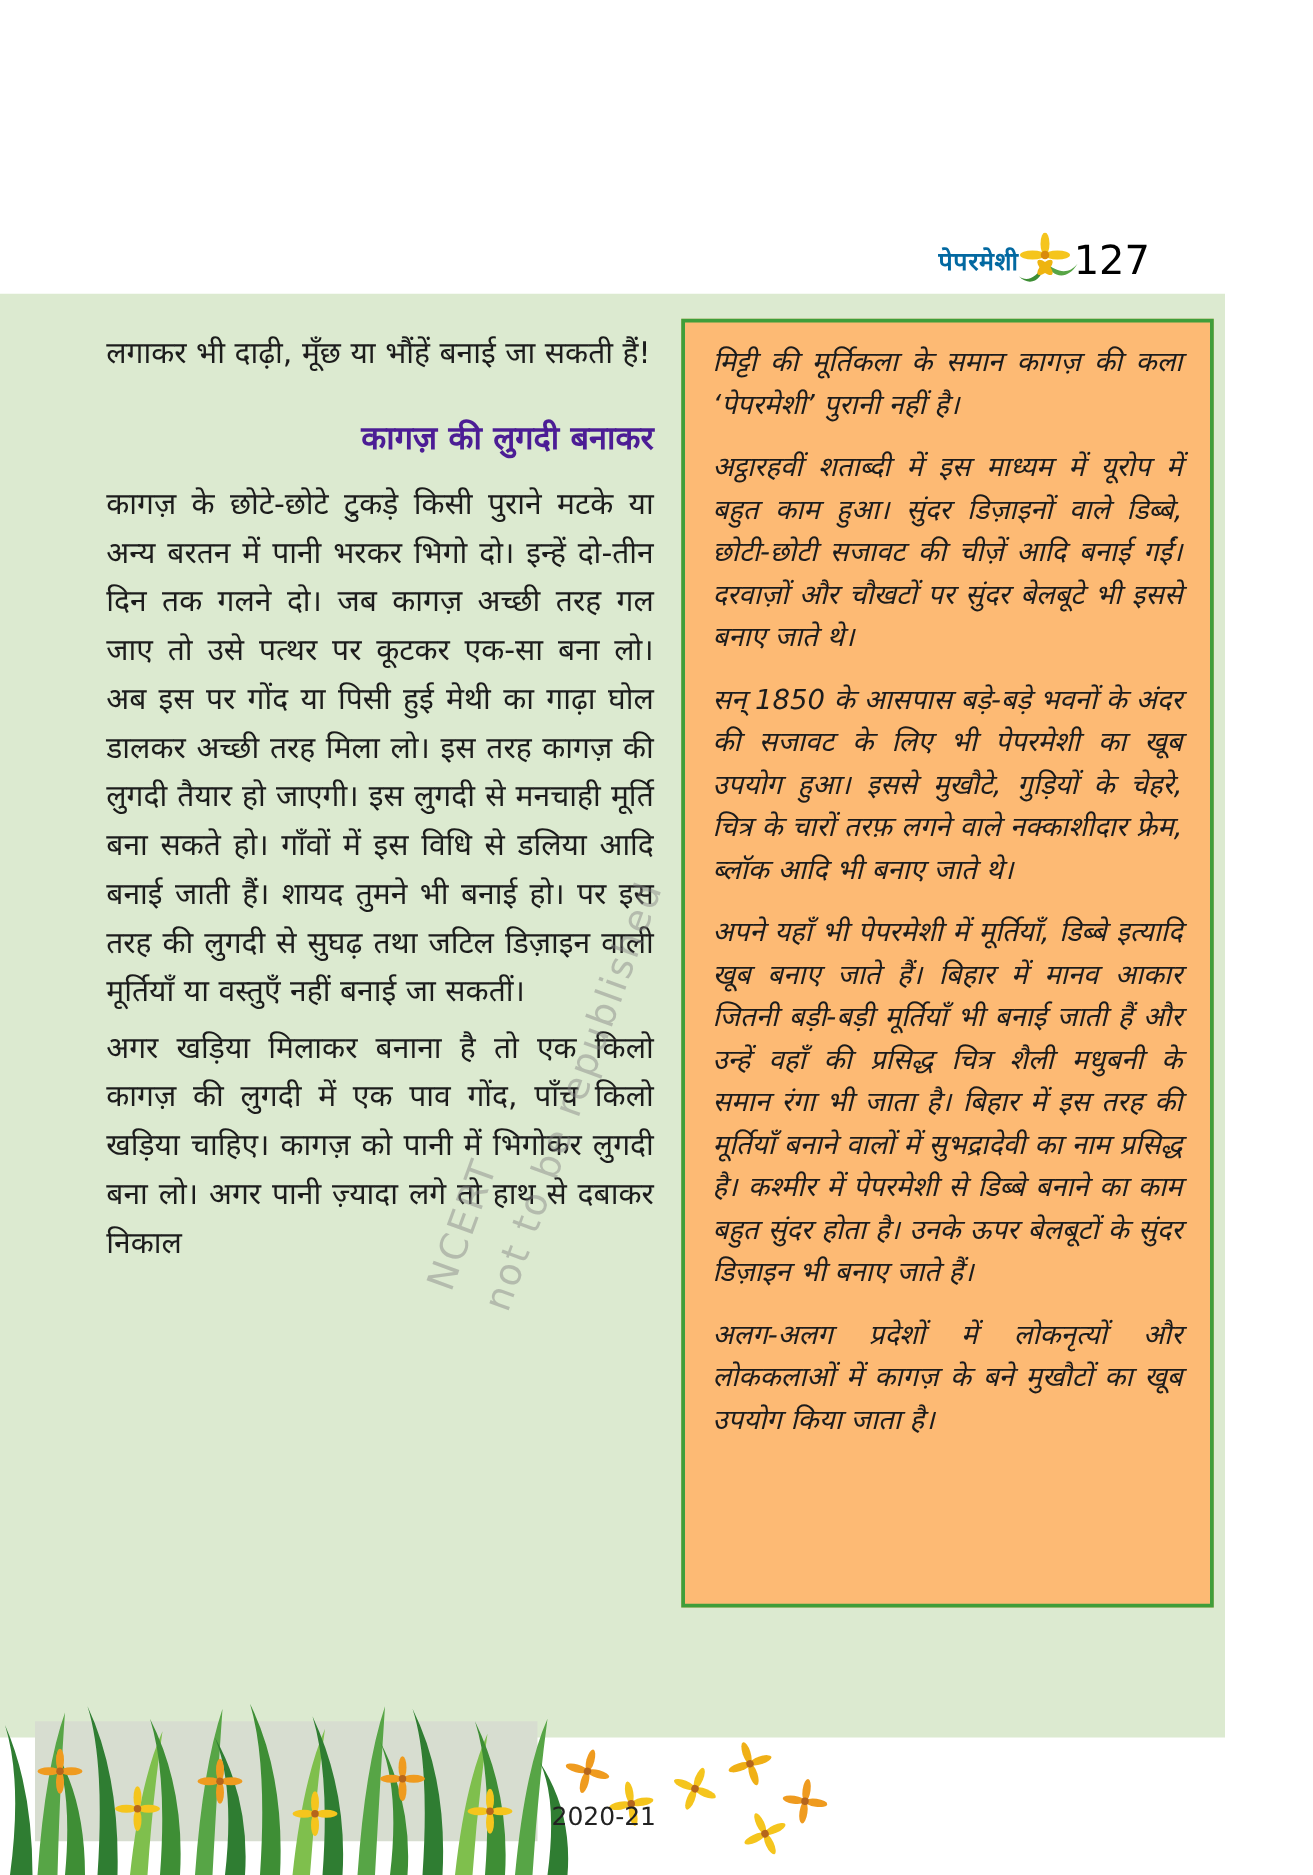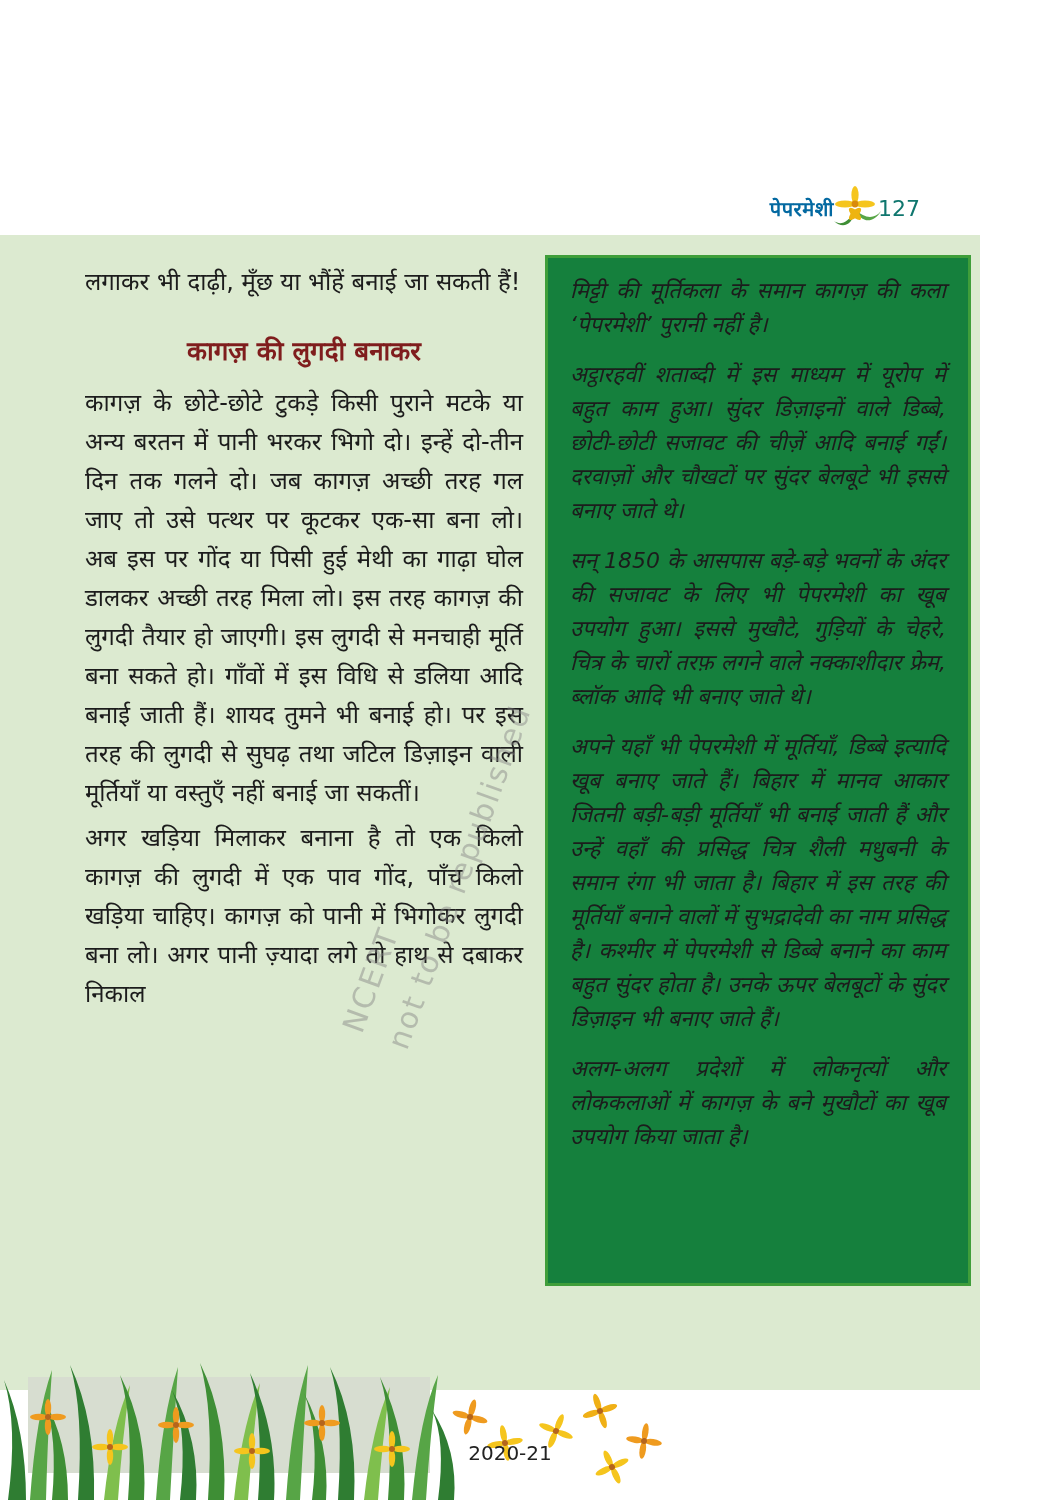--- a/index.html
+++ b/index.html
@@ -7,48 +7,48 @@
     position:relative; width:1050px; height:1500px; background:#ffffff;
     font-family:"DejaVu Sans","Liberation Sans",sans-serif; overflow:hidden;
     color:#1c1c1c;
   }
 
   
   .header { position:absolute; top:186px; left:0; width:920px; height:44px;
             display:flex; justify-content:flex-end; align-items:center; }
   .header-title { color:#0369a1; font-size:20px; font-weight:bold; letter-spacing:0.5px; }
   .flower-icon { margin:0 -4px 0 -2px; position:relative; top:2px; }
-  .page-number { font-size:22px; color:#0f766e;text-align:right; }
+  .page-number { font-size:32px; color:#000000;text-align:right; }
 
   
   .green-panel { position:absolute; top:235px; left:0; width:980px; height:1155px;
                  background:#dcead0; }
 
   
   .left-col { position:absolute; left:85px; top:28px; width:438px;
               font-size:24px; line-height:39px; text-align:justify; }
   .body-text { margin:0 0 6px 0; }
-  .section-heading { margin:30px 0 14px 0; color:#7f1d1d; font-size:26px;
-                     font-weight:bold; line-height:38px; text-align:center; }
+  .section-heading { margin:30px 0 14px 0; color:#4c1d95; font-size:26px;
+                     font-weight:bold; line-height:38px; text-align:right; }
 
   
   .sidebar-box { position:absolute; left:545px; top:20px; width:376px; min-height:995px;
-                 background:#15803d; border:3px solid #3f9e3a; padding:16px 22px 14px 22px;
+                 background:#fdba74; border:3px solid #3f9e3a; padding:16px 22px 14px 22px;
                  font-style:italic; font-size:22px; line-height:34px; text-align:justify; }
   .sidebar-box p { margin:0 0 16px 0; }
   .sidebar-box p:last-child { margin-bottom:16px; }
 
   
   .watermark { position:absolute; left:420px; top:960px; transform-origin:left bottom;
                transform:rotate(-70deg); color:rgba(130,130,130,0.45); font-size:30px;
                line-height:48px; letter-spacing:2px; white-space:nowrap; pointer-events:none; }
 
   
   .footer-year { position:absolute; top:1441px; left:0; width:966px; text-align:center;
-                 font-size:20px; color:#222222;padding-left:27px; }
+                 font-size:20px; color:#222222; }
 
   .grass-art { position:absolute; left:0; bottom:0; }
 </style>
 </head>
 <body>
 
 <div class="page">
 
   <div class="header">
     <span class="header-title">पेपरमेशी</span>

